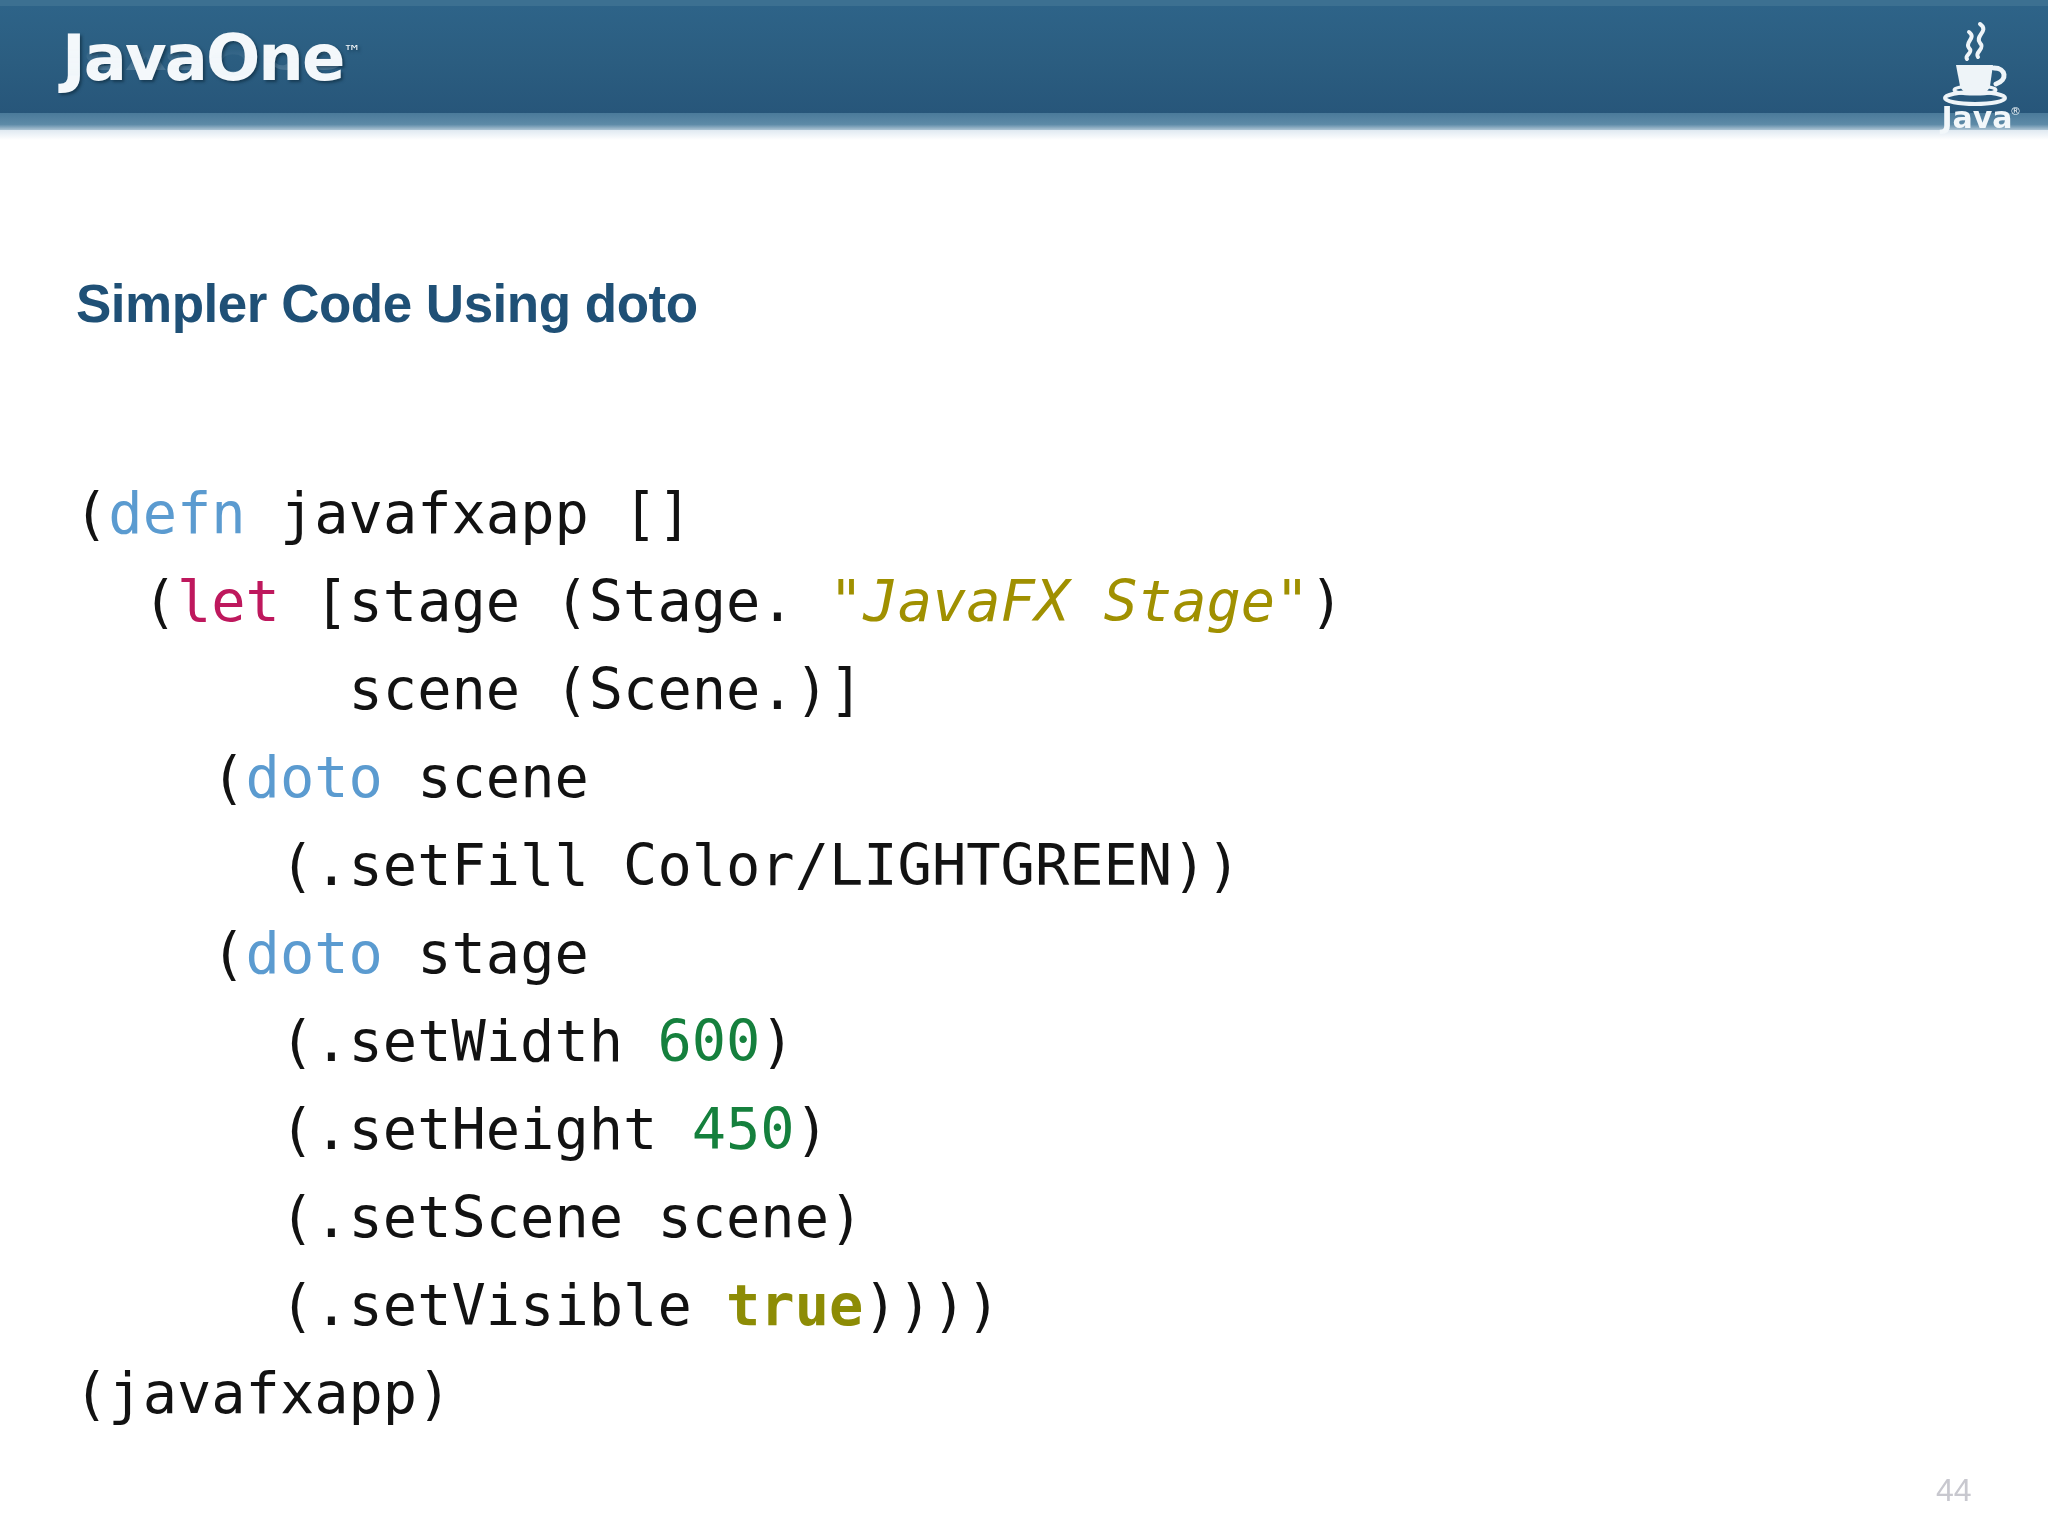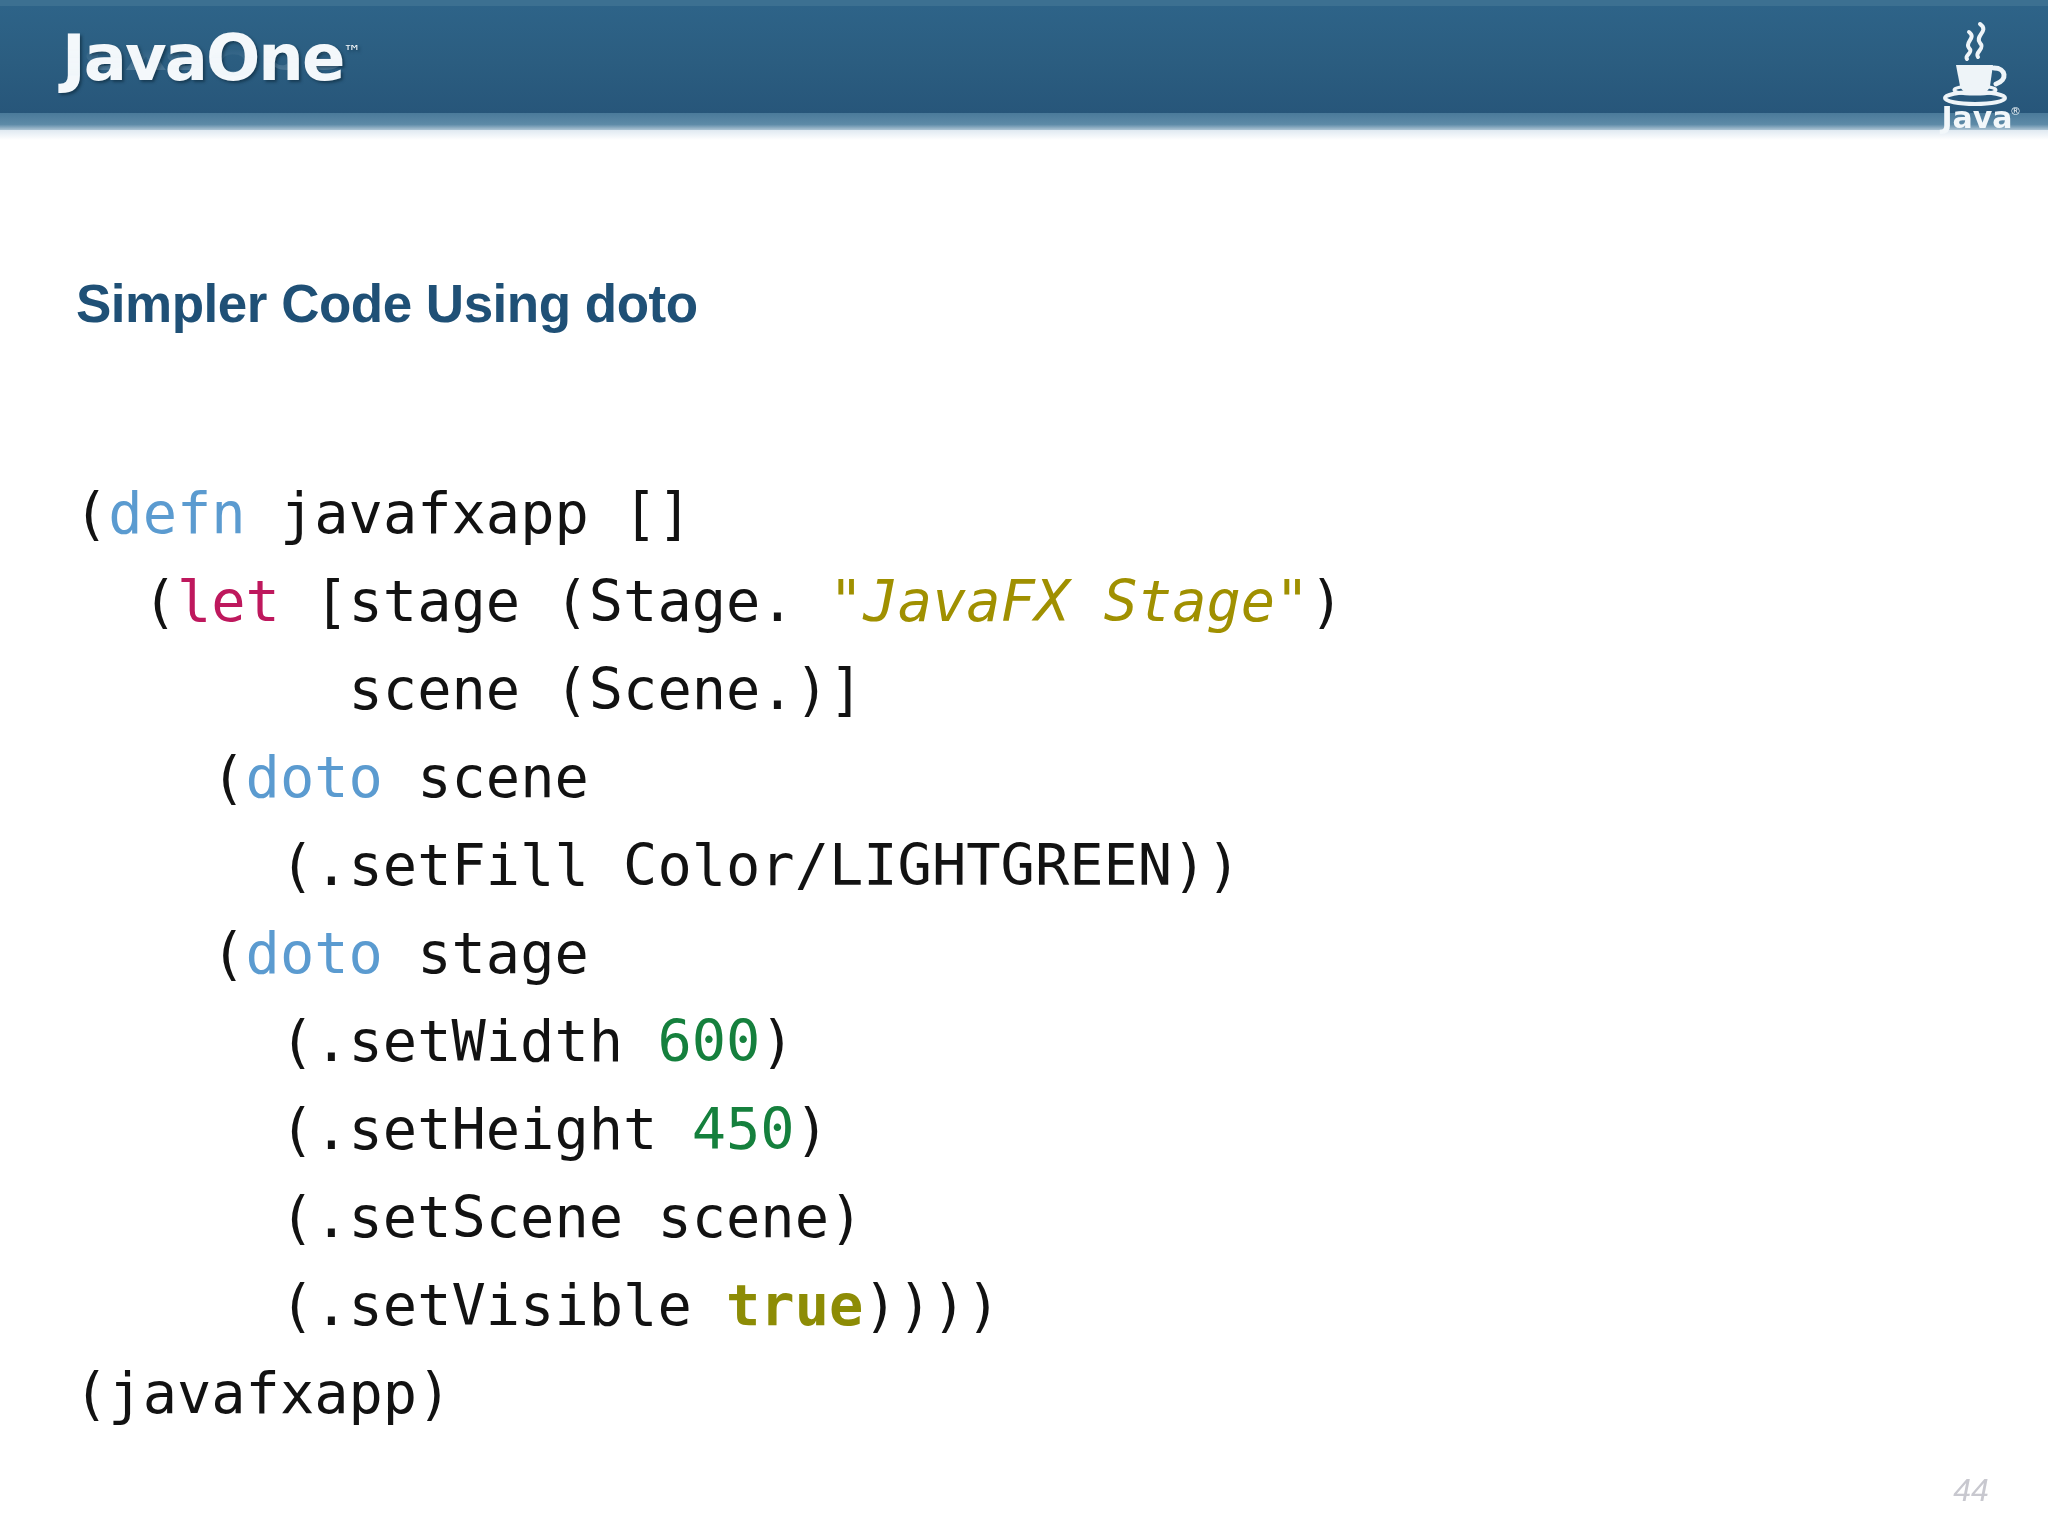--- a/index.html
+++ b/index.html
@@ -151,25 +151,24 @@
   .tok-lit   { color: #8d8c05; font-weight: bold; }
   .tok-cls   { color: #121212; }
   .tok-plain { color: #121212; }
 
   
   .page-number {
     position: absolute;
     left: 1936px;
     top: 1472px;
     width: 70px;
-    text-align: center;
+    text-align: left;
     font-family: "Liberation Sans", sans-serif;
     font-size: 32px;
     color: #c8c8cf;
-    font-style: italic;
   }
 </style>
 </head>
 <body>
 
 <div class="slide">
 
   <div class="header">
     <div class="header-main-band"></div>
     <div class="header-top-hairline"></div>

